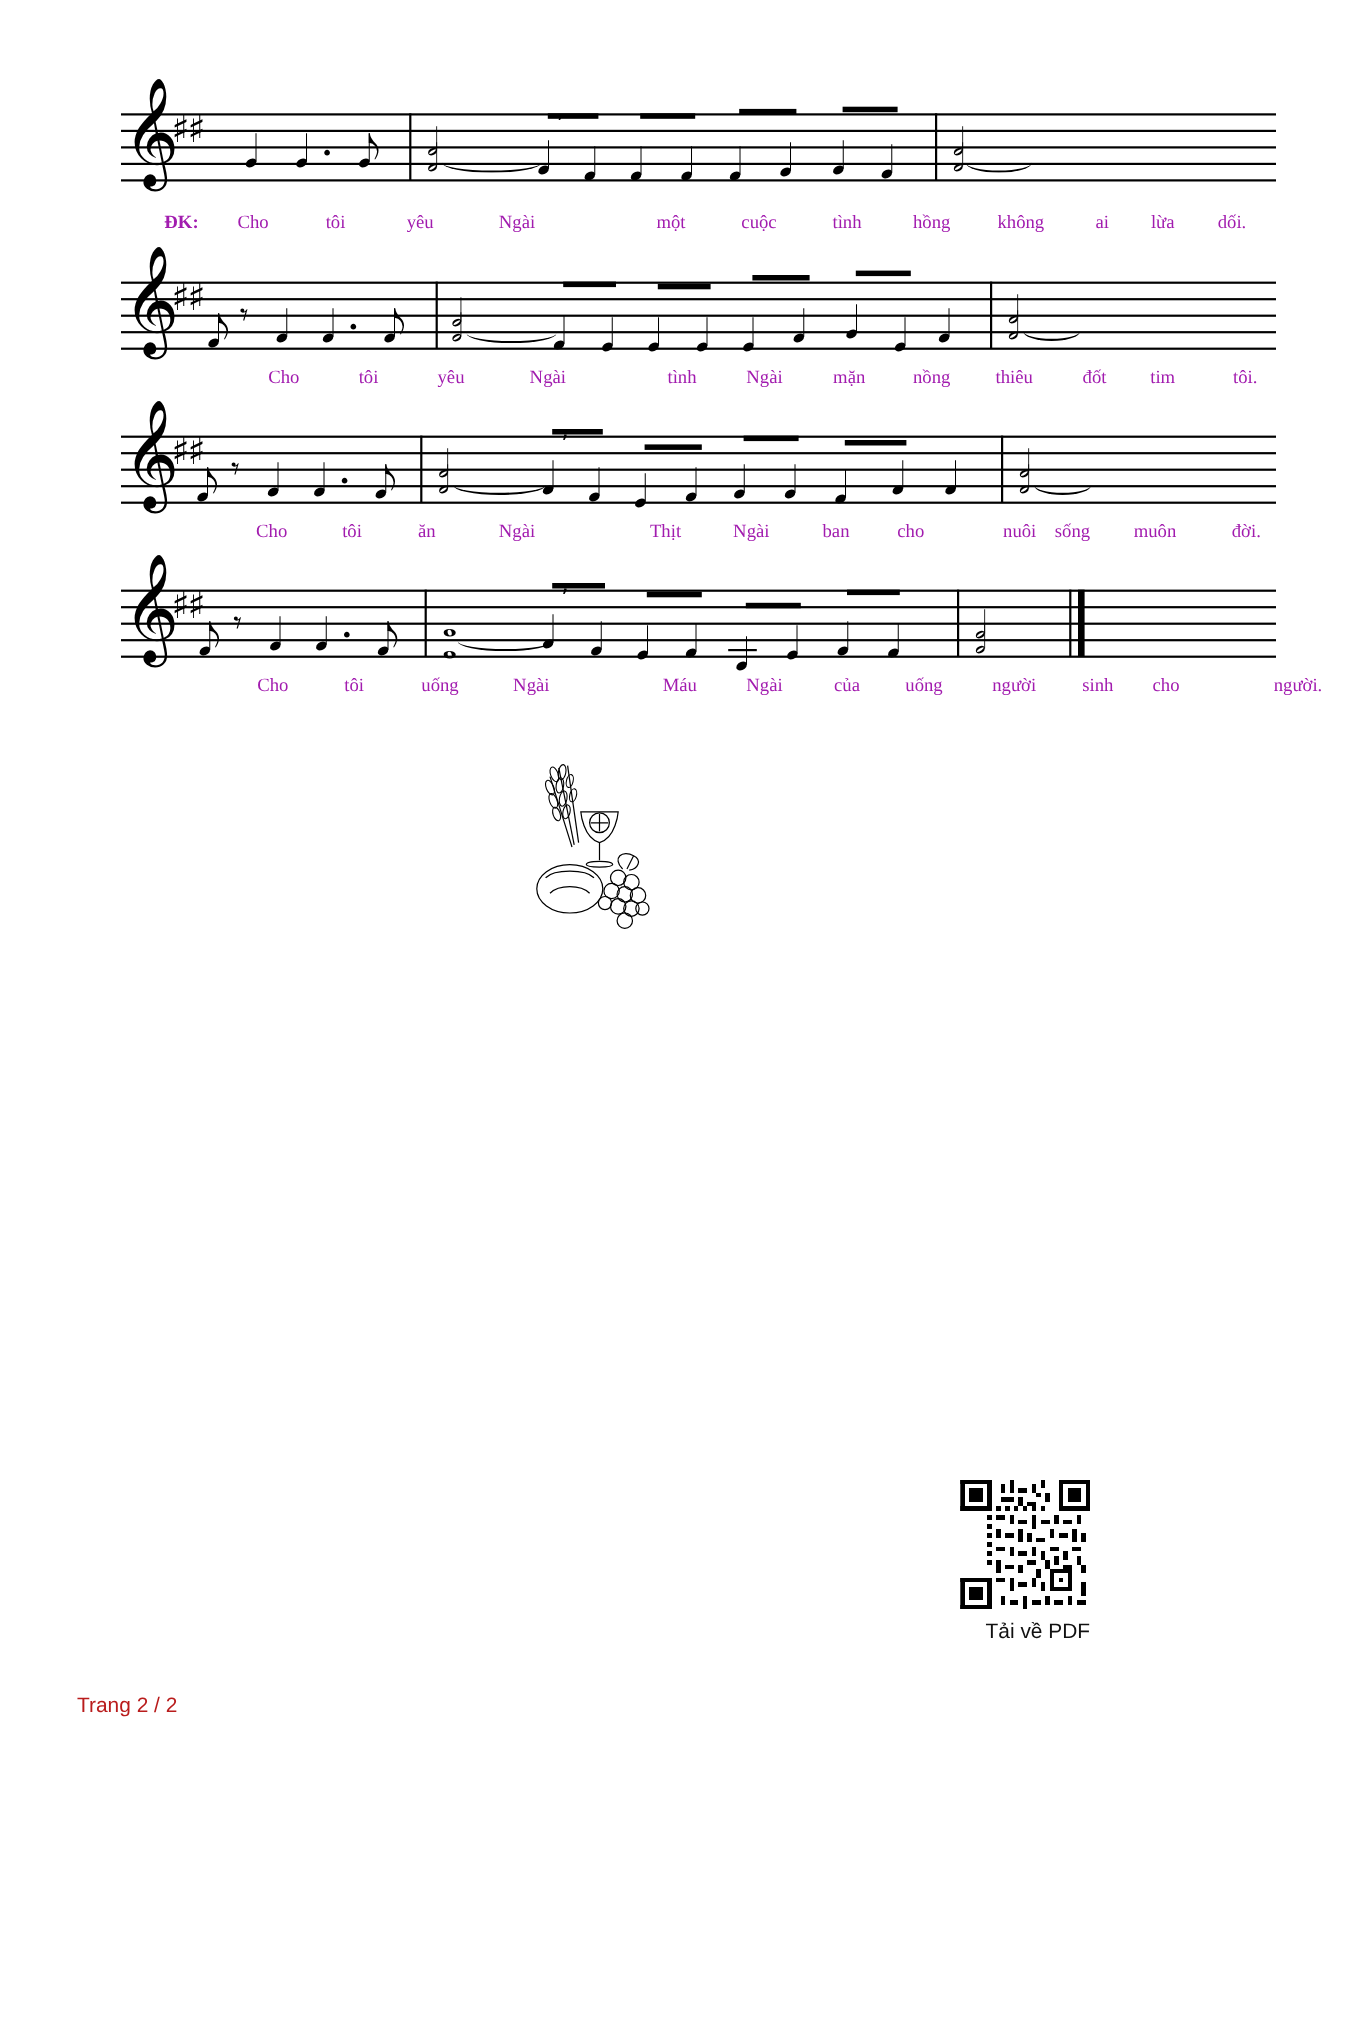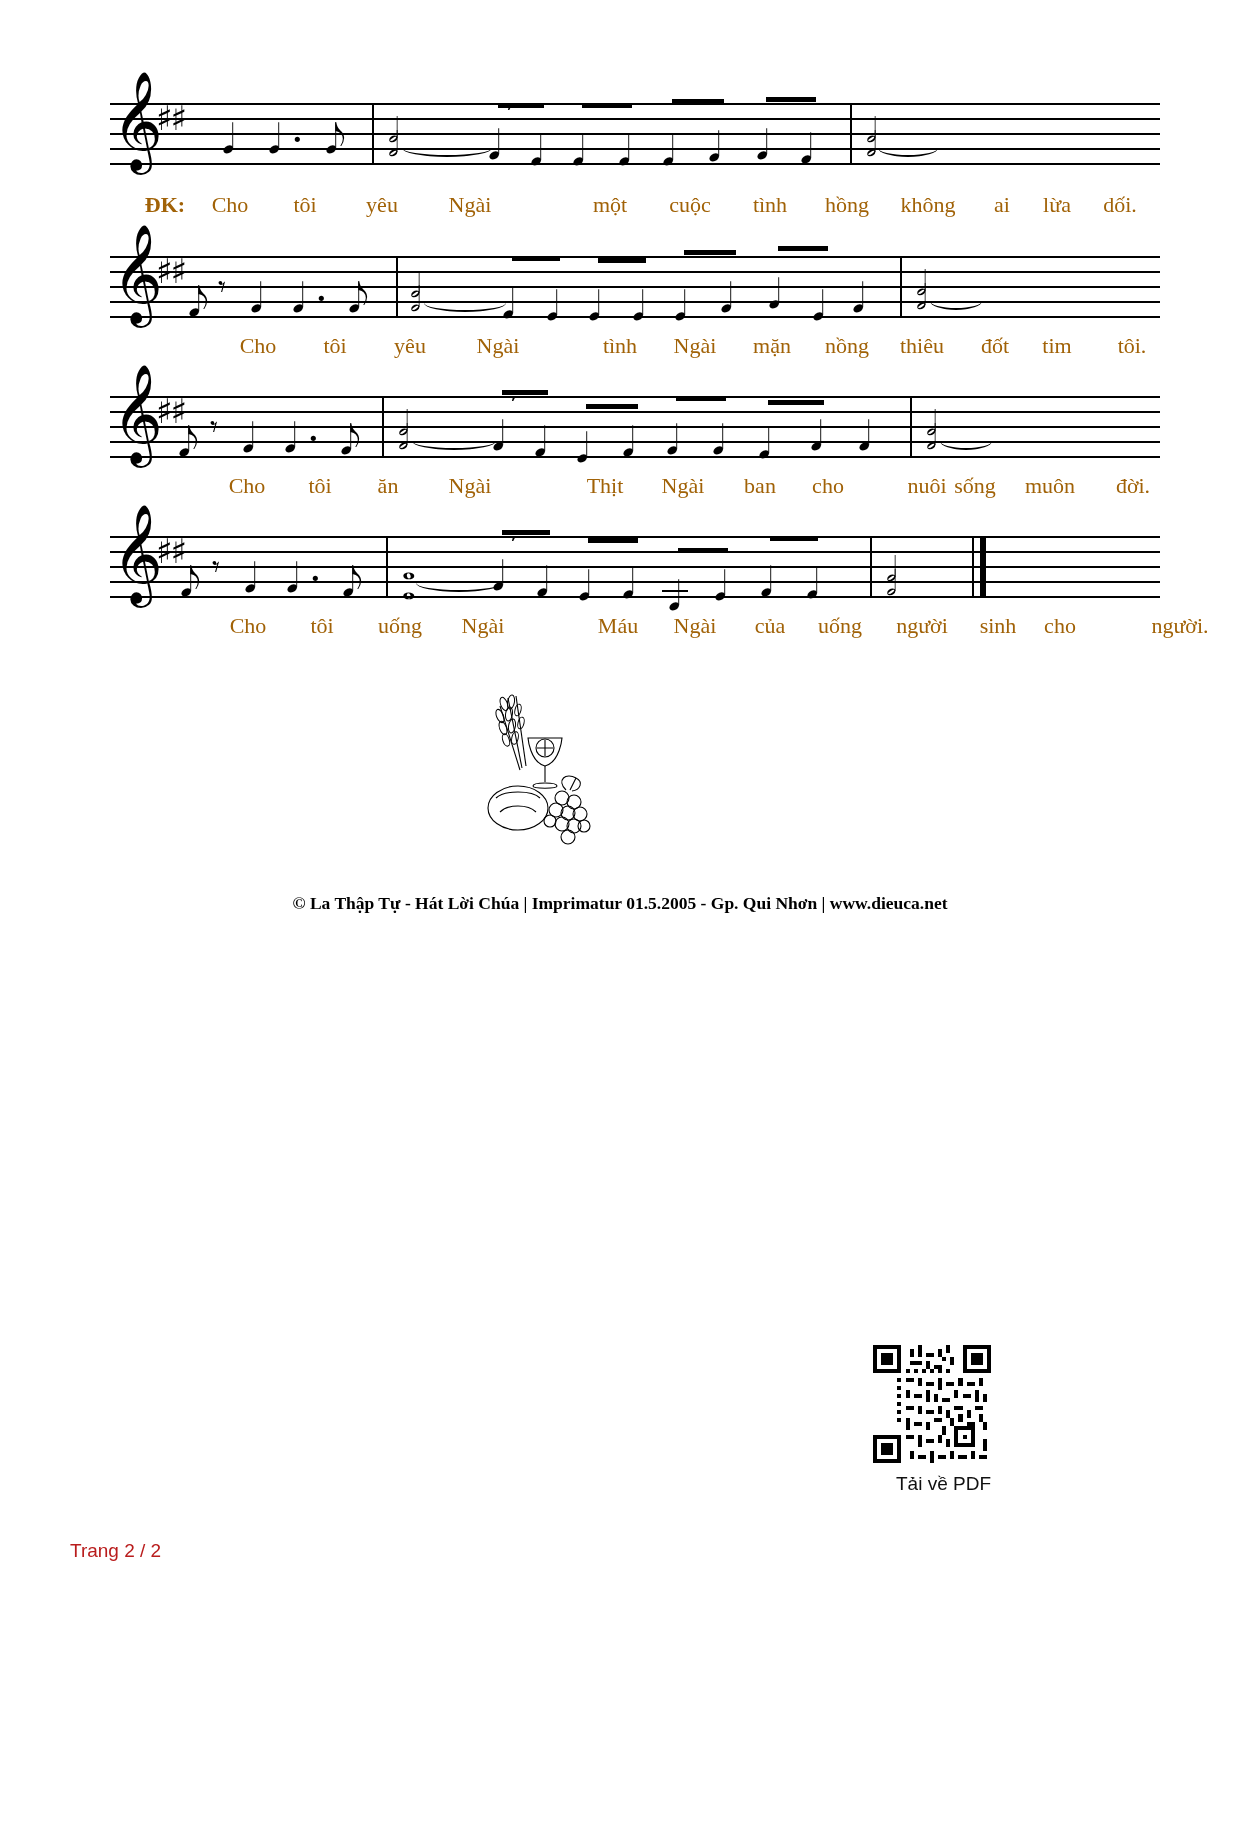--- a/index.html
+++ b/index.html
@@ -104,22 +104,22 @@
     height: 16px;
   }
 
   
   .lyric-row {
     position: absolute;
     left: 110px;
     width: 1060px;
     height: 26px;
     font-family: "Liberation Serif", serif;
-    font-size: 22px;
-    color: #a16207;
+    font-size: 17px;
+    color: #a21caf;
     white-space: nowrap;
   }
   .lyric-row span.syl {
     position: absolute;
     display: inline-block;
     transform: translateX(-50%);
   }
   .lyric-row span.label {
     position: absolute;
     font-weight: bold;
@@ -481,21 +481,20 @@
           <circle cx="80" cy="131" r="6"></circle>
           <circle cx="114" cy="136" r="6"></circle>
         </g>
 
         <path d="M96 100 C86 90 96 82 106 88 C114 92 110 100 102 101"></path>
         <path d="M100 100 L106 88"></path>
       </g>
     </svg>
   </div>
 
-  <div class="credit">© La Thập Tự - Hát Lời Chúa | Imprimatur 01.5.2005 - Gp. Qui Nhơn | www.dieuca.net</div>
 
   <div class="qr-wrap">
     <svg class="qr" viewBox="0 0 29 29" shape-rendering="crispEdges">
       <rect width="29" height="29" fill="#fff"></rect>
       <g fill="#000">
 
         <rect x="0" y="0" width="7" height="1"></rect>
           <rect x="0" y="6" width="7" height="1"></rect>
         <rect x="0" y="0" width="1" height="7"></rect>
           <rect x="6" y="0" width="1" height="7"></rect>

